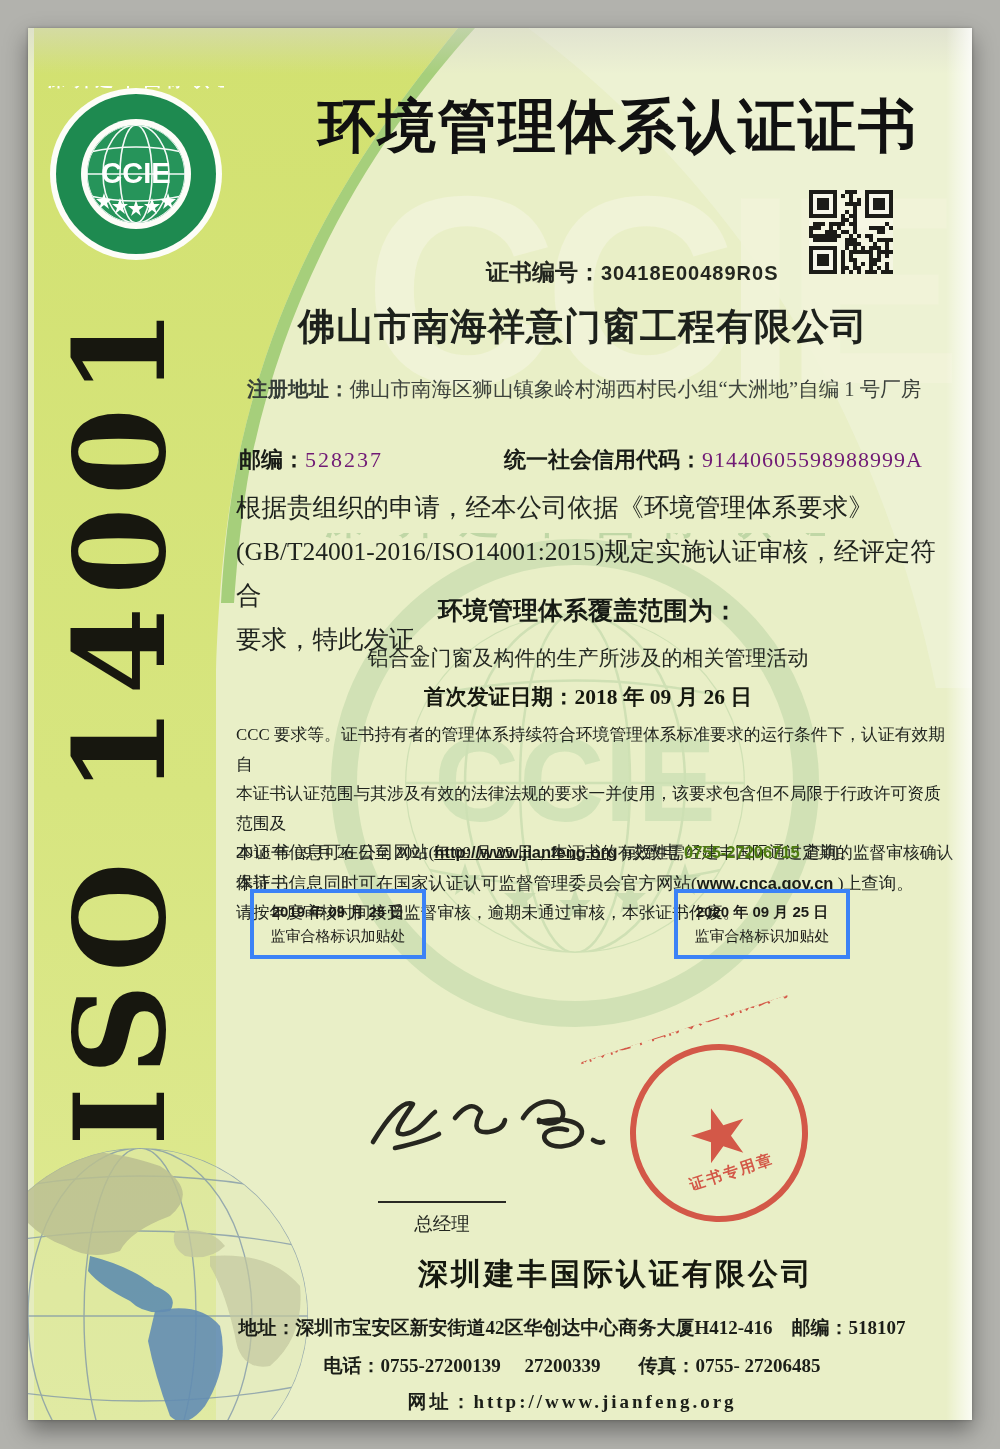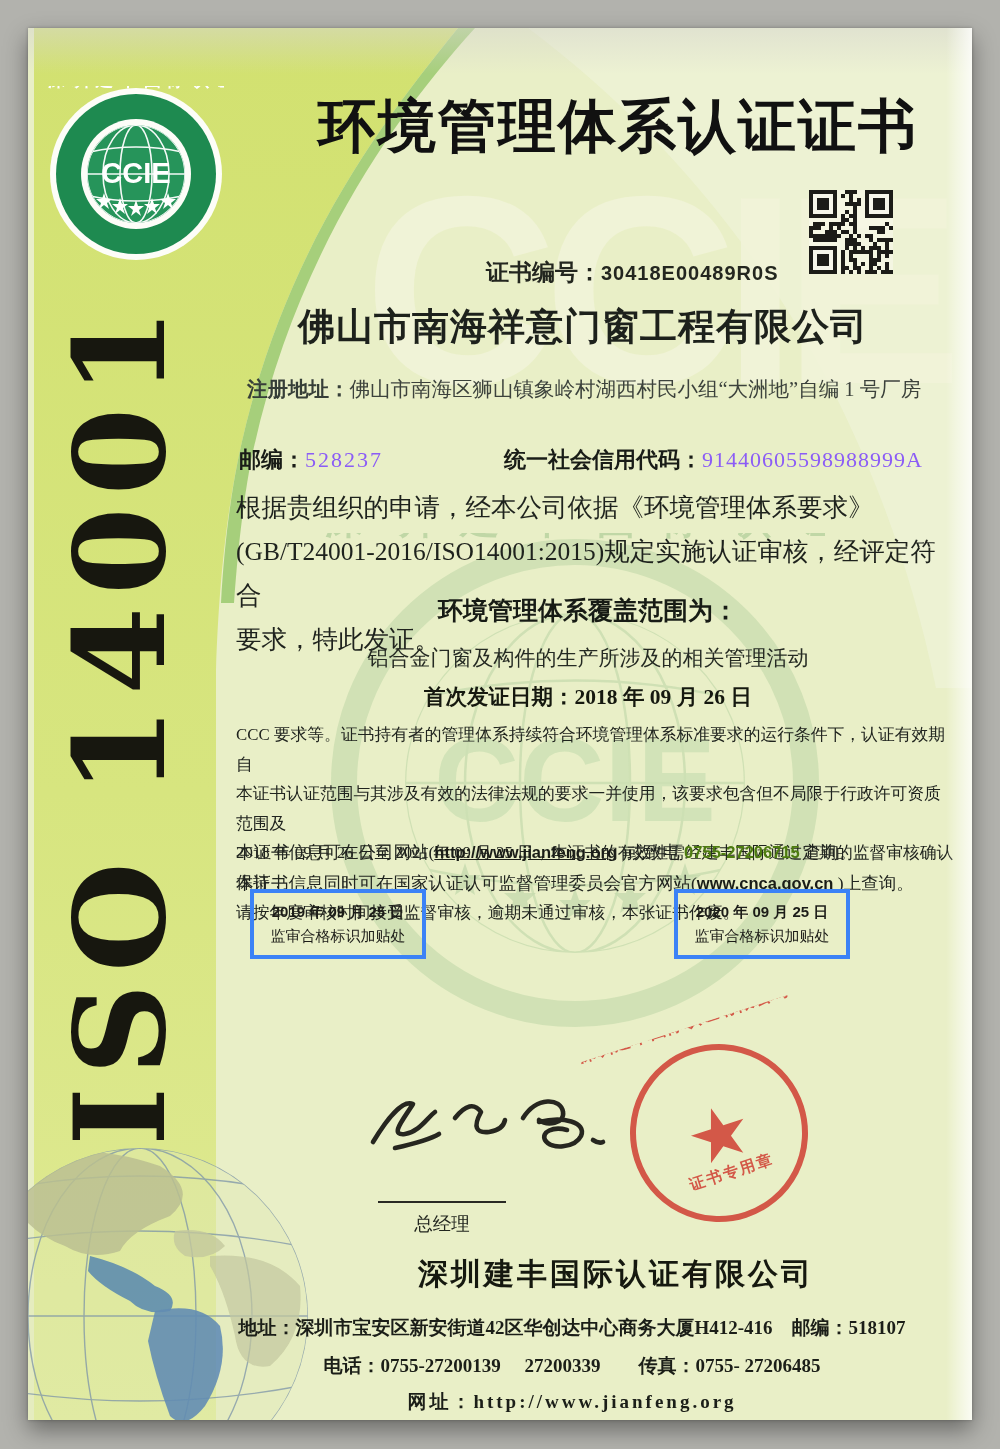--- a/index.html
+++ b/index.html
@@ -52,21 +52,21 @@
   .certno .val{font-family:"Liberation Sans",sans-serif;font-size:20px;font-weight:bold;letter-spacing:1px;color:#23261f;}
   .company{
     position:absolute;left:180px;top:274px;width:750px;text-align:center;
     font-size:37px;font-weight:600;letter-spacing:1px;color:#1d211c;white-space:nowrap;
   }
   .addr{position:absolute;left:211px;font-size:20.5px;color:#3c423c;white-space:nowrap;}
   .addr .lbl{font-weight:600;color:#363e38;margin-left:8px;}
   .addr1{top:347px;} .addr2{top:382px;}
   .postal-row{position:absolute;left:211px;top:417px;width:720px;white-space:nowrap;}
   .postal-row .hlbl{font-family:"Liberation Sans",sans-serif;font-weight:bold;font-size:22px;color:#191c17;}
-  .postal-row .hval{font-size:22px;letter-spacing:2px;color:#8b5cf6;}
+  .postal-row .hval{font-size:22px;letter-spacing:2px;color:#701a75;}
   .uscc{position:absolute;left:265px;top:0;}
   .grant{position:absolute;left:208px;top:458px;width:722px;font-size:25.5px;line-height:44px;color:#1e221d;}
   .scope-title{position:absolute;left:190px;top:566px;width:740px;text-align:center;font-size:25px;font-weight:bold;color:#171b15;}
   .scope-text{position:absolute;left:190px;top:616px;width:740px;text-align:center;font-size:21px;color:#252a23;}
   .first-issue{position:absolute;left:190px;top:654px;width:740px;text-align:center;font-size:21.5px;font-weight:bold;color:#15180f;}
   .terms{position:absolute;left:208px;top:692px;width:718px;font-size:16.8px;line-height:29.6px;color:#20241f;}
   .infoline{position:absolute;left:208px;font-size:17.5px;color:#20241f;white-space:nowrap;}
   .info1{top:812px;} .info2{top:843px;}
   .infoline .url{font-family:"Liberation Sans",sans-serif;font-weight:bold;font-size:16.5px;text-decoration:underline;color:#191c17;}
   .infoline .tel{font-family:"Liberation Sans",sans-serif;font-weight:bold;font-size:16.5px;color:#4d7c0f;}

